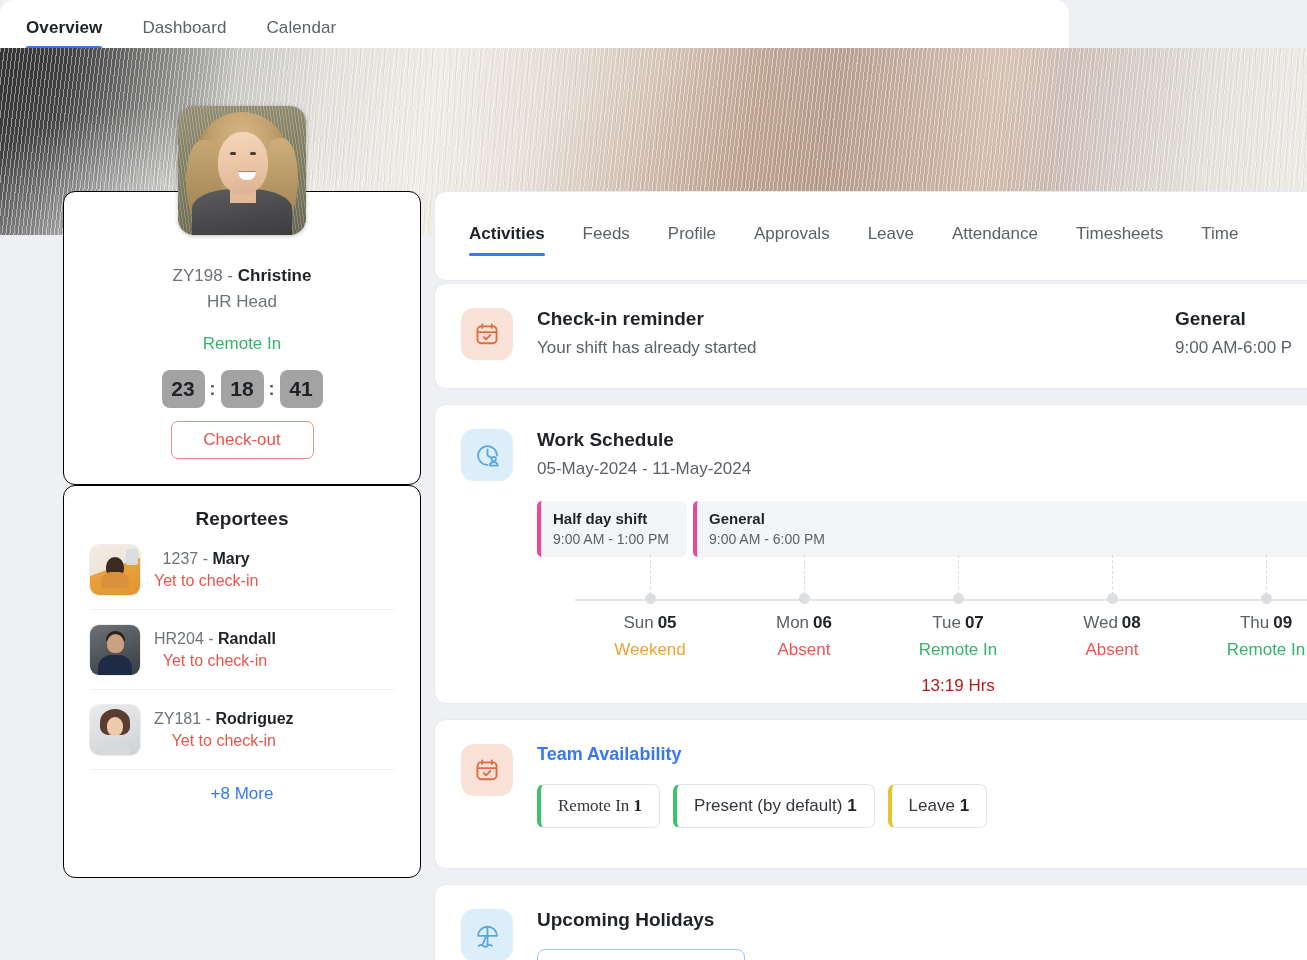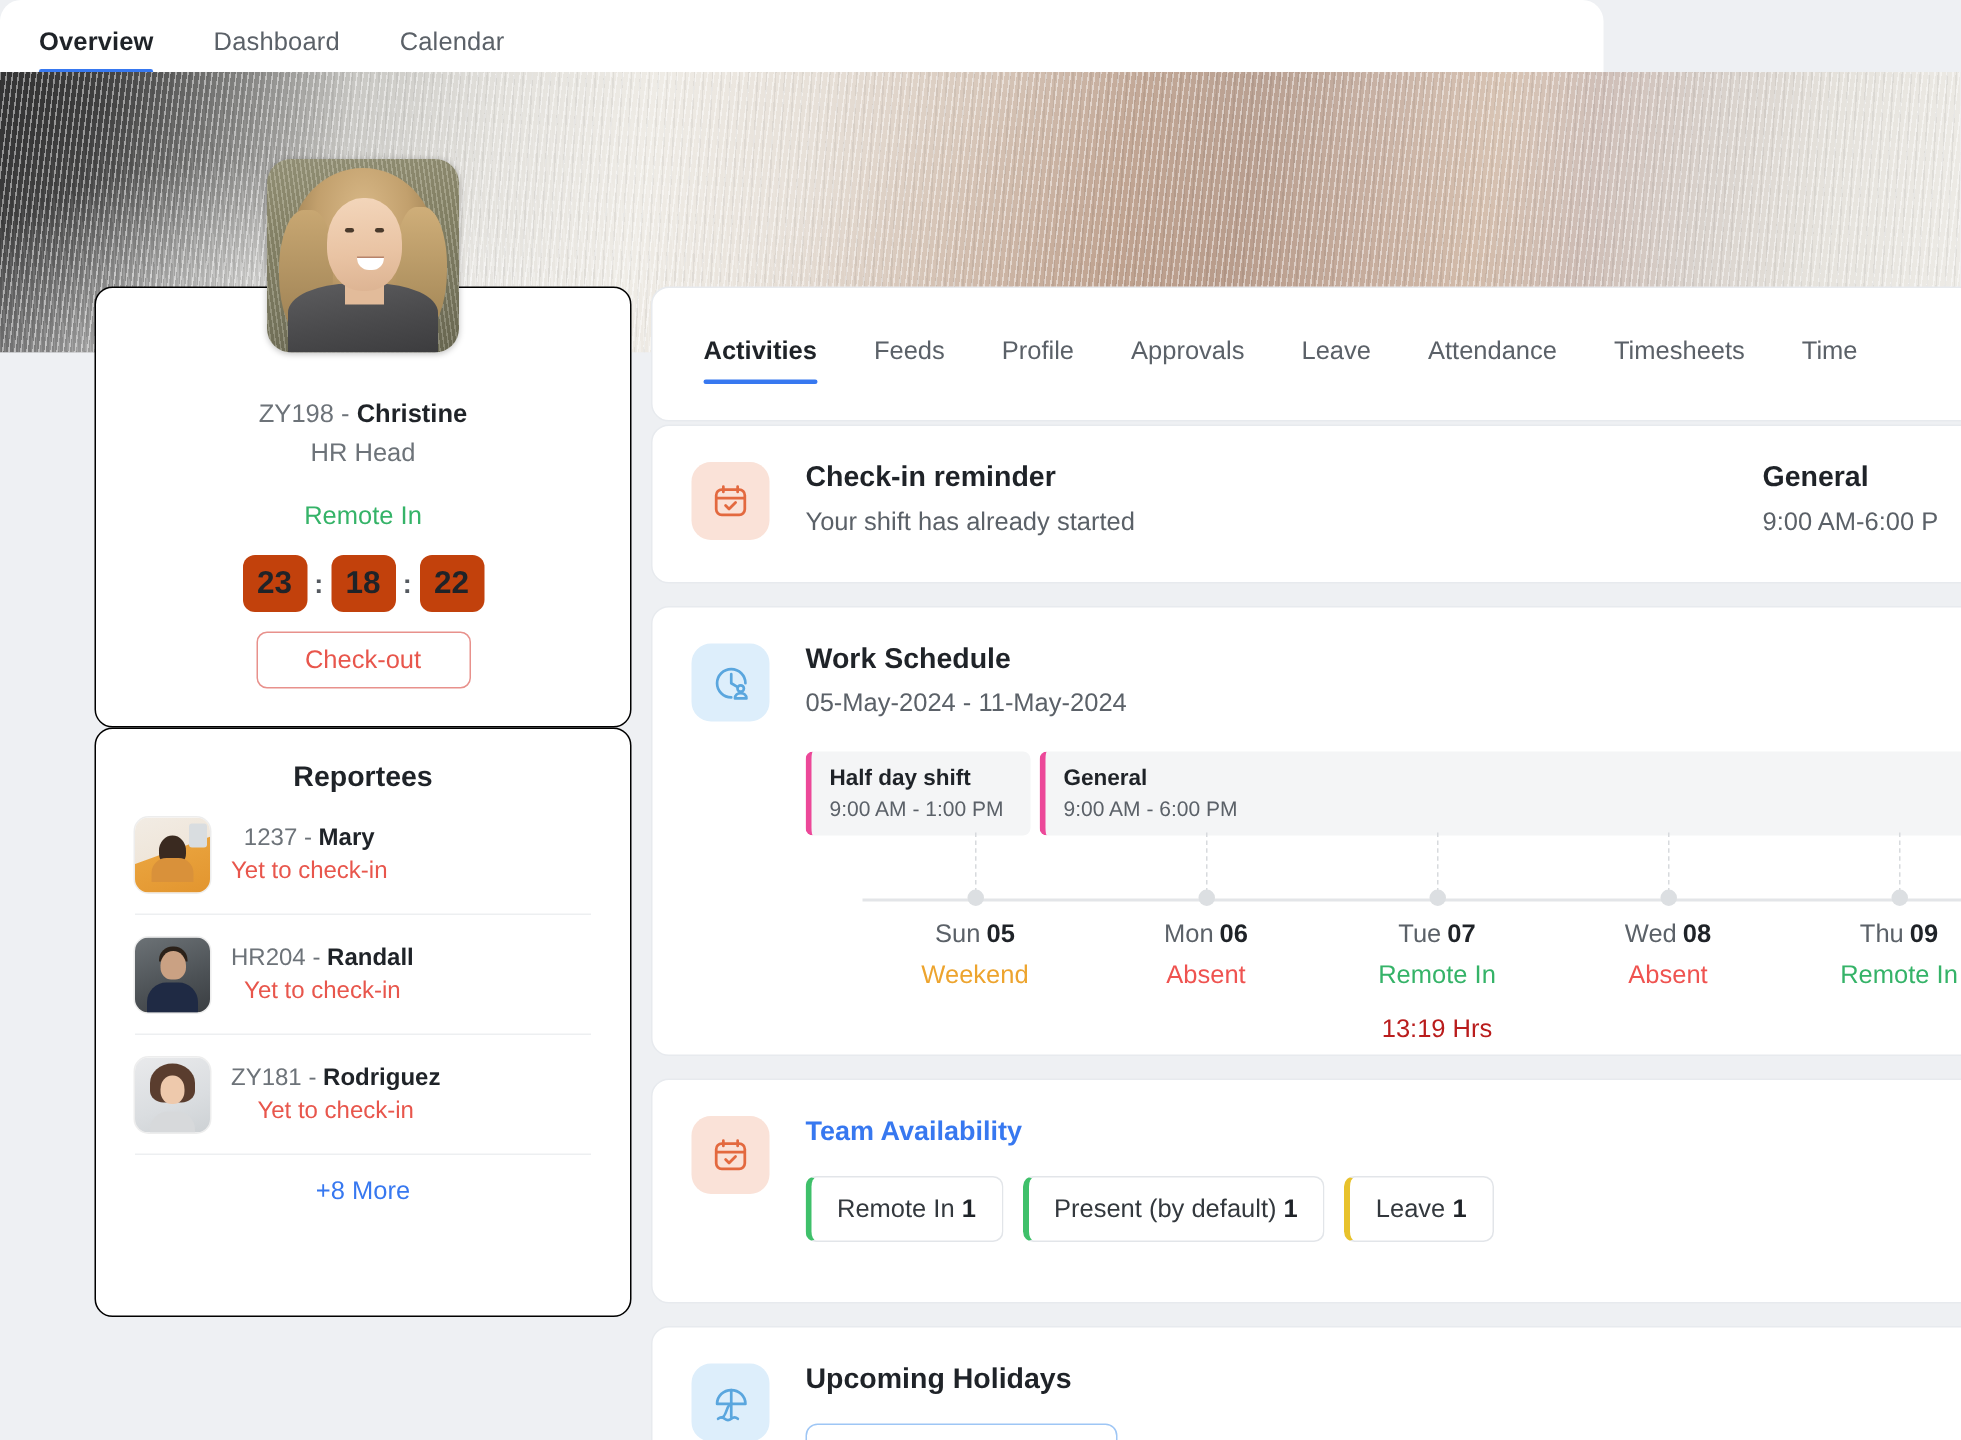--- a/index.html
+++ b/index.html
@@ -127,21 +127,21 @@
     position:absolute; left:52px; bottom:32px; width:26px; height:22px;
     background:#e2bb9a;
   }
 
   .pc-name{ margin-top:74px; font-size:17px; color:#6d7379; }
   .pc-name b{ color:#1f2328; font-weight:700; }
   .pc-role{ margin-top:6px; font-size:17px; color:#6d7379; }
   .pc-status{ margin-top:22px; font-size:17px; color:#35b368; }
   .timer{ margin-top:16px; display:flex; justify-content:center; align-items:center; gap:5px; }
   .timer .seg{
-    background:#c2410c; border-radius:8px; min-width:43px; height:38px;
+    background:#a3a3a3; border-radius:8px; min-width:43px; height:38px;
     display:flex; align-items:center; justify-content:center;
     font-size:21px; font-weight:700; color:#1f2328;
   }
   .timer .colon{ font-size:18px; color:#54595f; font-weight:600; }
   .checkout-btn{
     margin:13px auto 0; width:143px; height:38px;
     border:1px solid #e8918c; border-radius:7px; background:#fff;
     color:#e8564c; font-size:17px; cursor:pointer;
     font-family:"Liberation Sans", sans-serif;
   }
@@ -293,21 +293,21 @@
     <span>-</span>
     <b>Christine</b>
   </div>
   <div class="pc-role">HR Head</div>
   <div class="pc-status" style="color: rgb(53, 179, 104);">Remote In</div>
   <div class="timer">
     <div class="seg">23</div>
     <div class="colon">:</div>
     <div class="seg">18</div>
     <div class="colon">:</div>
-    <div class="seg">22</div>
+    <div class="seg">41</div>
   </div>
   <button class="checkout-btn" style="color: rgb(232, 86, 76);">Check-out</button>
 </div>
 
 <div class="card reportees-card">
   <div class="rp-title">Reportees</div>
 
   <div class="rp-item">
     <div class="rp-av">
       <div class="a1">
@@ -466,21 +466,21 @@
   <div class="ico peach">
     <svg width="26" height="26" viewBox="0 0 24 24" fill="none" stroke="#e3693f" stroke-width="1.7" stroke-linecap="round" stroke-linejoin="round">
       <rect x="3.2" y="5" width="17.6" height="15.5" rx="3.4"></rect>
       <path d="M7.6 3.2v3.2M16.4 3.2v3.2M3.4 10.2h17.2"></path>
       <path d="M9 14.8l2.1 2.1 4-4"></path>
     </svg>
   </div>
   <div class="body">
     <div class="a-title link" style="color: rgb(55, 120, 240);">Team Availability</div>
     <div class="chips">
-      <div class="chip g" style="border-left-color: rgb(63, 192, 106);">
+      <div class="chip g" style="border-left-color: rgb(63, 192, 106); font-family: Liberation Serif, serif;">
         <span>Remote In</span>
         <b>1</b>
       </div>
       <div class="chip g" style="border-left-color: rgb(63, 192, 106);">
         <span>Present (by default)</span>
         <b>1</b>
       </div>
       <div class="chip y" style="border-left-color: rgb(232, 194, 44);">
         <span>Leave</span>
         <b>1</b>

